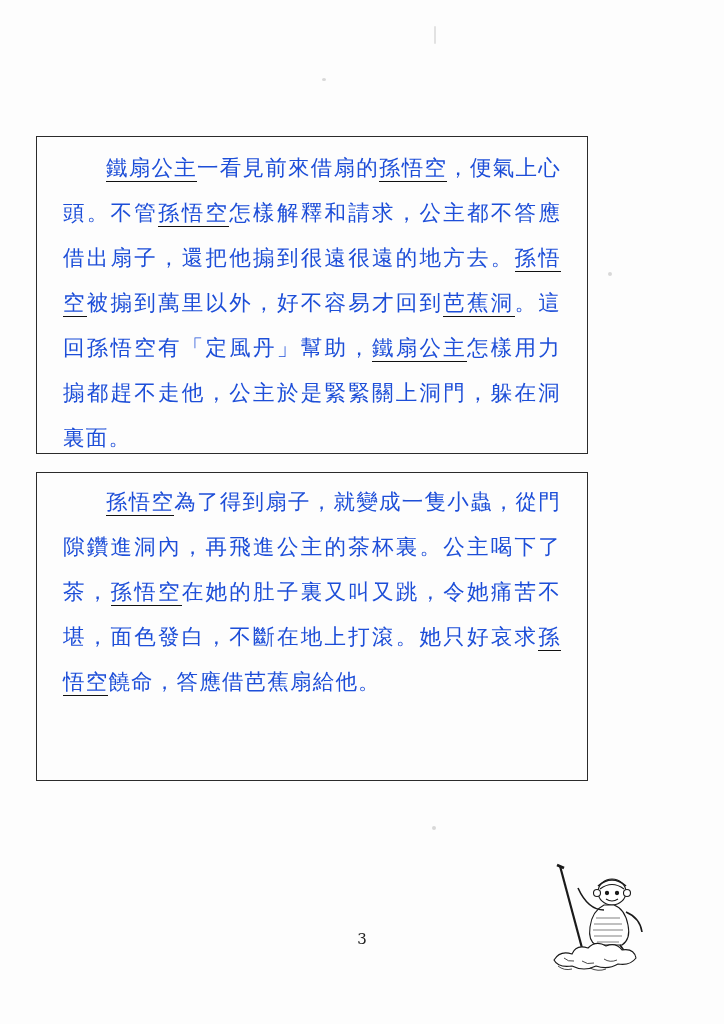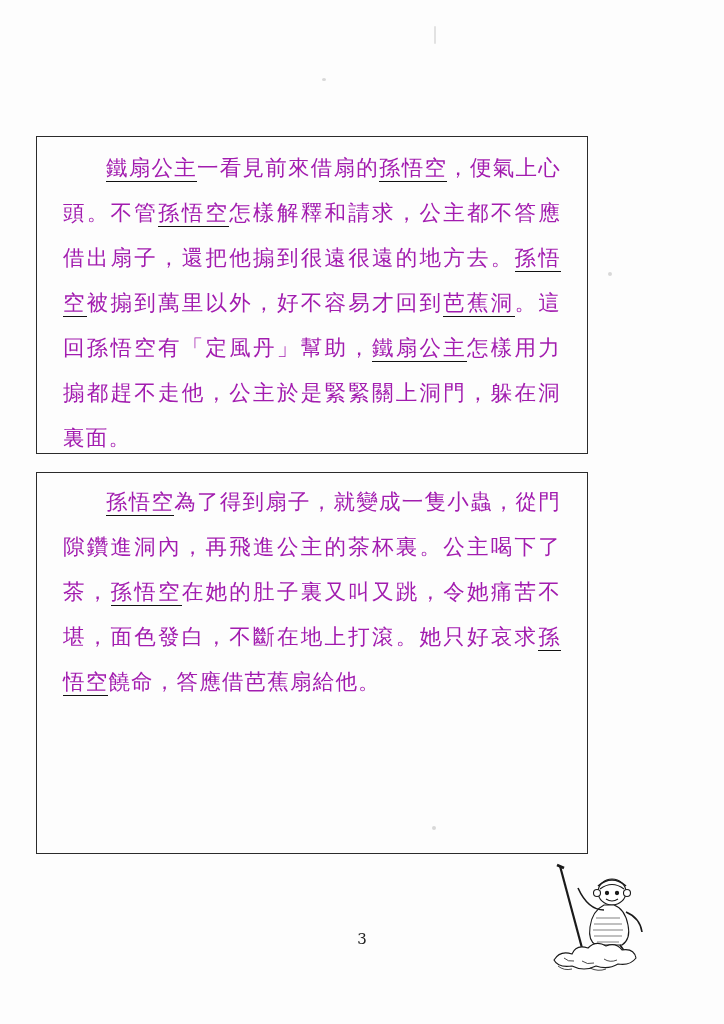--- a/index.html
+++ b/index.html
@@ -28,26 +28,26 @@
     border-radius: 50%;
   }
 
   .box {
     position: absolute;
     border: 1px solid #2b2b2b;
     box-sizing: border-box;
     background: transparent;
   }
   #box1 { left: 36px; top: 136px; width: 552px; height: 318px; }
-  #box2 { left: 36px; top: 472px; width: 552px; height: 382px; }
+  #box2 { left: 36px; top: 472px; width: 552px; height: 309px; }
 
   .para {
     margin: 0;
     padding: 0;
-    color: #a21caf;
+    color: #1d4ed8;
     font-family: "DejaVu Serif", serif;
     font-size: 21.5px;
     line-height: 45px;
     letter-spacing: 1.2px;
     text-align: justify;
     text-justify: inter-character;
   }
   .inner {
     position: absolute;
     left: 26px;

